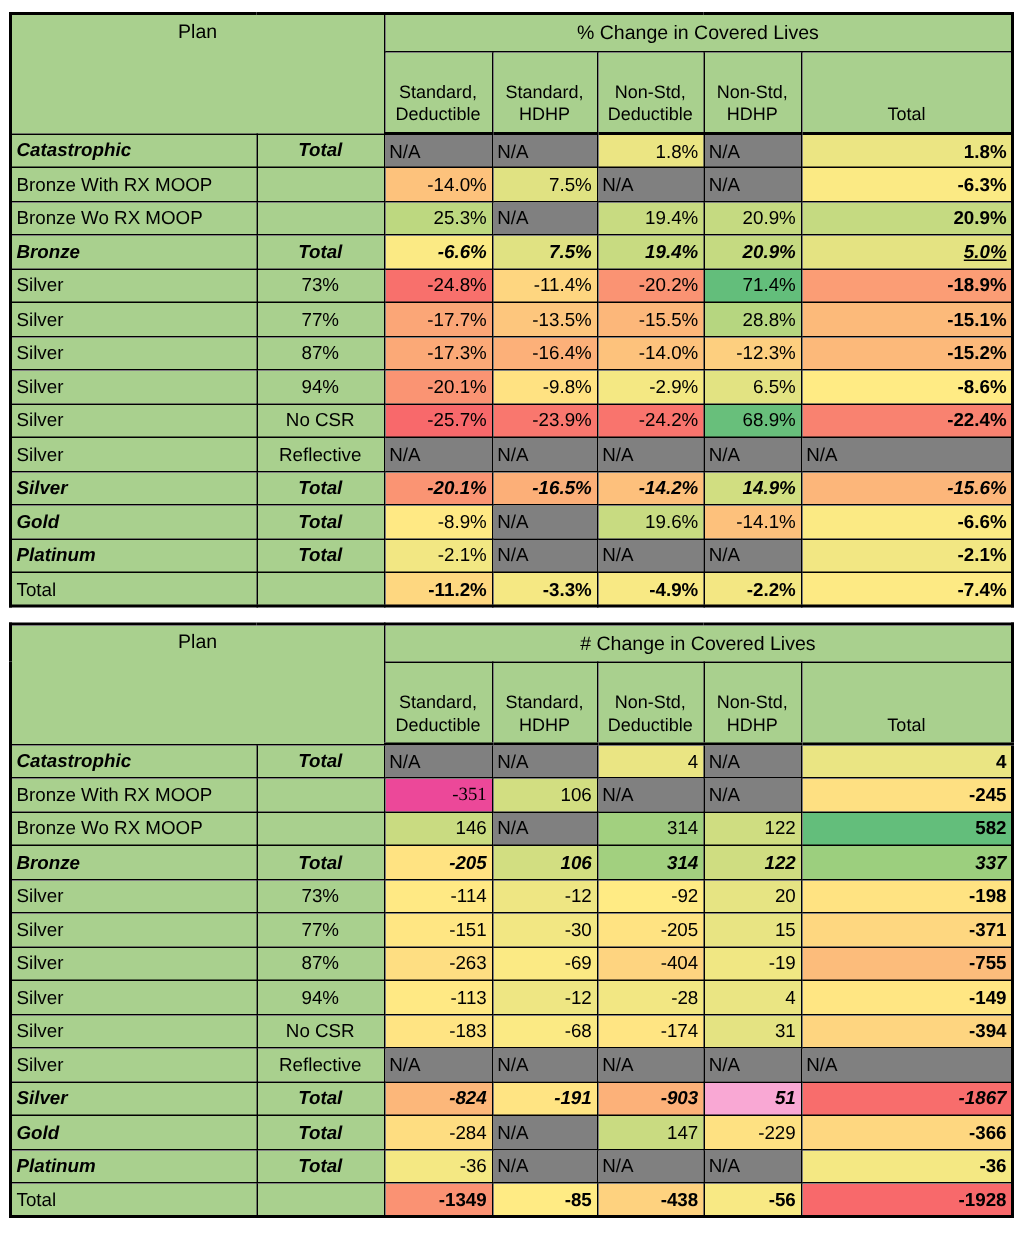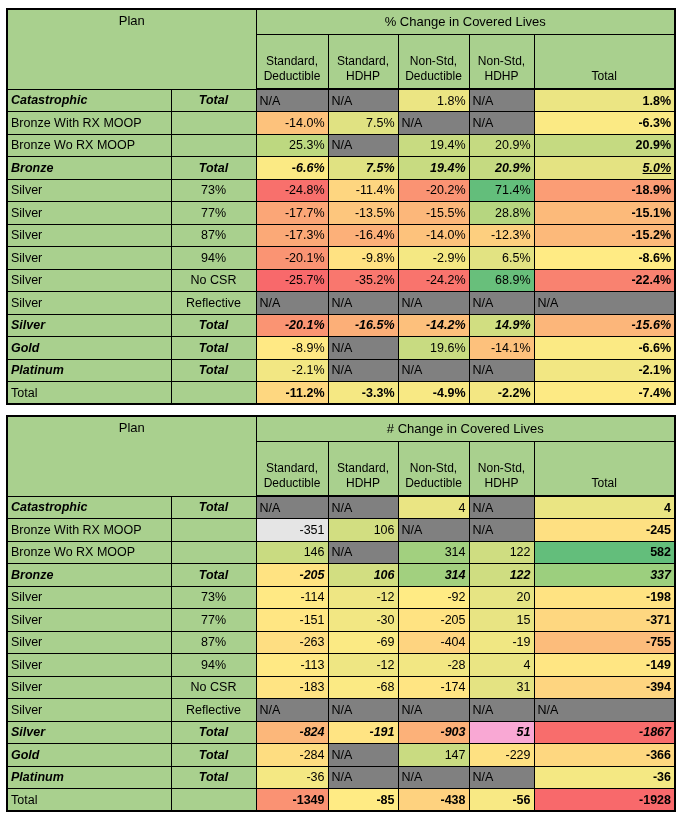--- a/index.html
+++ b/index.html
@@ -126,21 +126,21 @@
           <td class="val vcol1" style="background: rgb(250, 148, 115);">-20.1%</td>
           <td class="val" style="background: rgb(255, 226, 130);">-9.8%</td>
           <td class="val" style="background: rgb(244, 232, 131);">-2.9%</td>
           <td class="val" style="background: rgb(226, 227, 130);">6.5%</td>
           <td class="val col-total" style="background: rgb(255, 235, 132);">-8.6%</td>
         </tr>
         <tr class="rs-plain">
           <td class="plan">Silver</td>
           <td class="sub">No CSR</td>
           <td class="val vcol1" style="background: rgb(248, 105, 107);">-25.7%</td>
-          <td class="val" style="background: rgb(249, 119, 110);">-35.2%</td>
+          <td class="val" style="background: rgb(249, 119, 110);">-23.9%</td>
           <td class="val" style="background: rgb(249, 116, 109);">-24.2%</td>
           <td class="val" style="background: rgb(104, 191, 123);">68.9%</td>
           <td class="val col-total" style="background: rgb(249, 130, 112);">-22.4%</td>
         </tr>
         <tr class="rs-plain">
           <td class="plan">Silver</td>
           <td class="sub">Reflective</td>
           <td class="val vcol1 na" style="background: rgb(128, 128, 128);">N/A</td>
           <td class="val na" style="background: rgb(128, 128, 128);">N/A</td>
           <td class="val na" style="background: rgb(128, 128, 128);">N/A</td>
@@ -219,21 +219,21 @@
           <td class="sub">Total</td>
           <td class="val vcol1 na" style="background: rgb(128, 128, 128);">N/A</td>
           <td class="val na" style="background: rgb(128, 128, 128);">N/A</td>
           <td class="val" style="background: rgb(234, 229, 131);">4</td>
           <td class="val na" style="background: rgb(128, 128, 128);">N/A</td>
           <td class="val col-total" style="background: rgb(234, 229, 131);">4</td>
         </tr>
         <tr class="rs-plain">
           <td class="plan">Bronze With RX MOOP</td>
           <td class="sub"></td>
-          <td class="val vcol1" style="background: #e5e5e5;">-351</td>
+          <td class="val vcol1" style="background: #ec4899; font-family: Liberation Serif, serif;">-351</td>
           <td class="val" style="background: rgb(210, 222, 129);">106</td>
           <td class="val na" style="background: rgb(128, 128, 128);">N/A</td>
           <td class="val na" style="background: rgb(128, 128, 128);">N/A</td>
           <td class="val col-total" style="background: rgb(254, 224, 130);">-245</td>
         </tr>
         <tr class="rs-plain">
           <td class="plan">Bronze Wo RX MOOP</td>
           <td class="sub"></td>
           <td class="val vcol1" style="background: rgb(201, 219, 129);">146</td>
           <td class="val na" style="background: rgb(128, 128, 128);">N/A</td>

